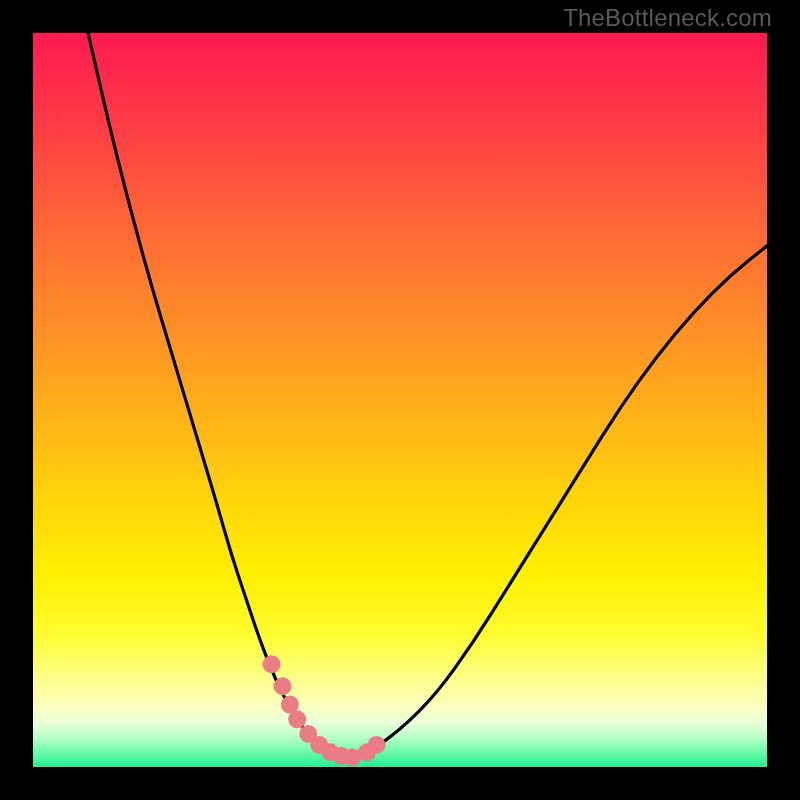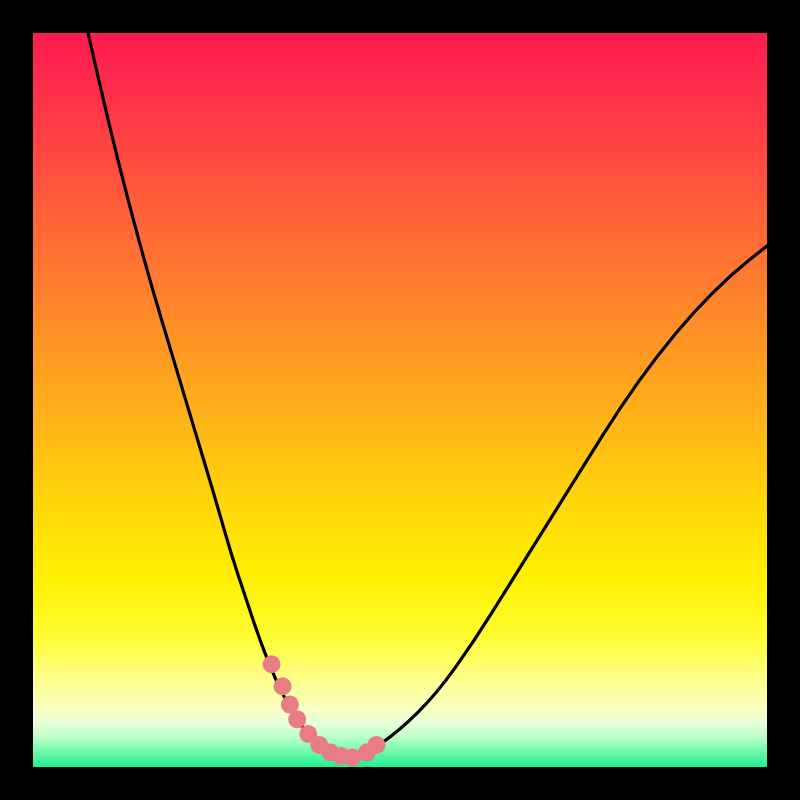--- a/index.html
+++ b/index.html
@@ -55,20 +55,21 @@
     inset: 0;
     width: 734px;
     height: 734px;
   }
 </style>
 </head>
 <body>
 
 <div class="outer">
 
+  <div class="watermark">TheBottleneck.com</div>
 
   <div class="plot-area">
     <div class="gradient-bg"></div>
     <svg class="curve-svg" viewBox="0 0 734 734" preserveAspectRatio="none">
       <path id="curve-path" fill="none" stroke="#000000" stroke-width="3.2" stroke-linecap="round" d="M 55.05 0 Q 73.4 80.74000000000001 84.41 124.77999999999997 Q 95.42 168.81999999999994 106.43 209.18999999999997 Q 117.44 249.56 128.45 286.26 Q 139.46 322.96 150.47 359.65999999999997 Q 161.48 396.36 172.49 433.06 Q 183.5 469.76 190.84 495.45 Q 198.18 521.14 205.51999999999998 543.1600000000001 Q 212.85999999999999 565.1800000000001 220.2 587.2 Q 227.54 609.22 234.88 627.5699999999999 Q 242.22 645.92 249.56 660.5999999999999 Q 256.9 675.28 264.24 686.29 Q 271.58 697.3 278.91999999999996 704.64 Q 286.26 711.98 293.6 717.485 Q 300.94 722.99 308.28 724.825 Q 315.62 726.66 322.96000000000004 724.825 Q 330.3 722.99 348.65 710.145 Q 367 697.3 385.35 678.95 Q 403.70000000000005 660.6 422.05 634.9100000000001 Q 440.4 609.22 458.75 579.86 Q 477.1 550.5 495.45 521.14 Q 513.8 491.78 532.15 462.41999999999996 Q 550.5 433.06 568.85 403.70000000000005 Q 587.2 374.34000000000003 605.55 348.65 Q 623.9 322.96 642.25 300.94 Q 660.6 278.92 678.95 260.57 Q 697.3 242.21999999999997 715.65 227.54 T 734 212.86"></path>
       <g id="dots-group">
           <circle cx="238.55" cy="631.24" r="9" fill="#e97c84"></circle>
           <circle cx="249.56000000000003" cy="653.26" r="9" fill="#e97c84"></circle>
           <circle cx="256.9" cy="671.61" r="9" fill="#e97c84"></circle>
           <circle cx="264.24" cy="686.29" r="9" fill="#e97c84"></circle>

